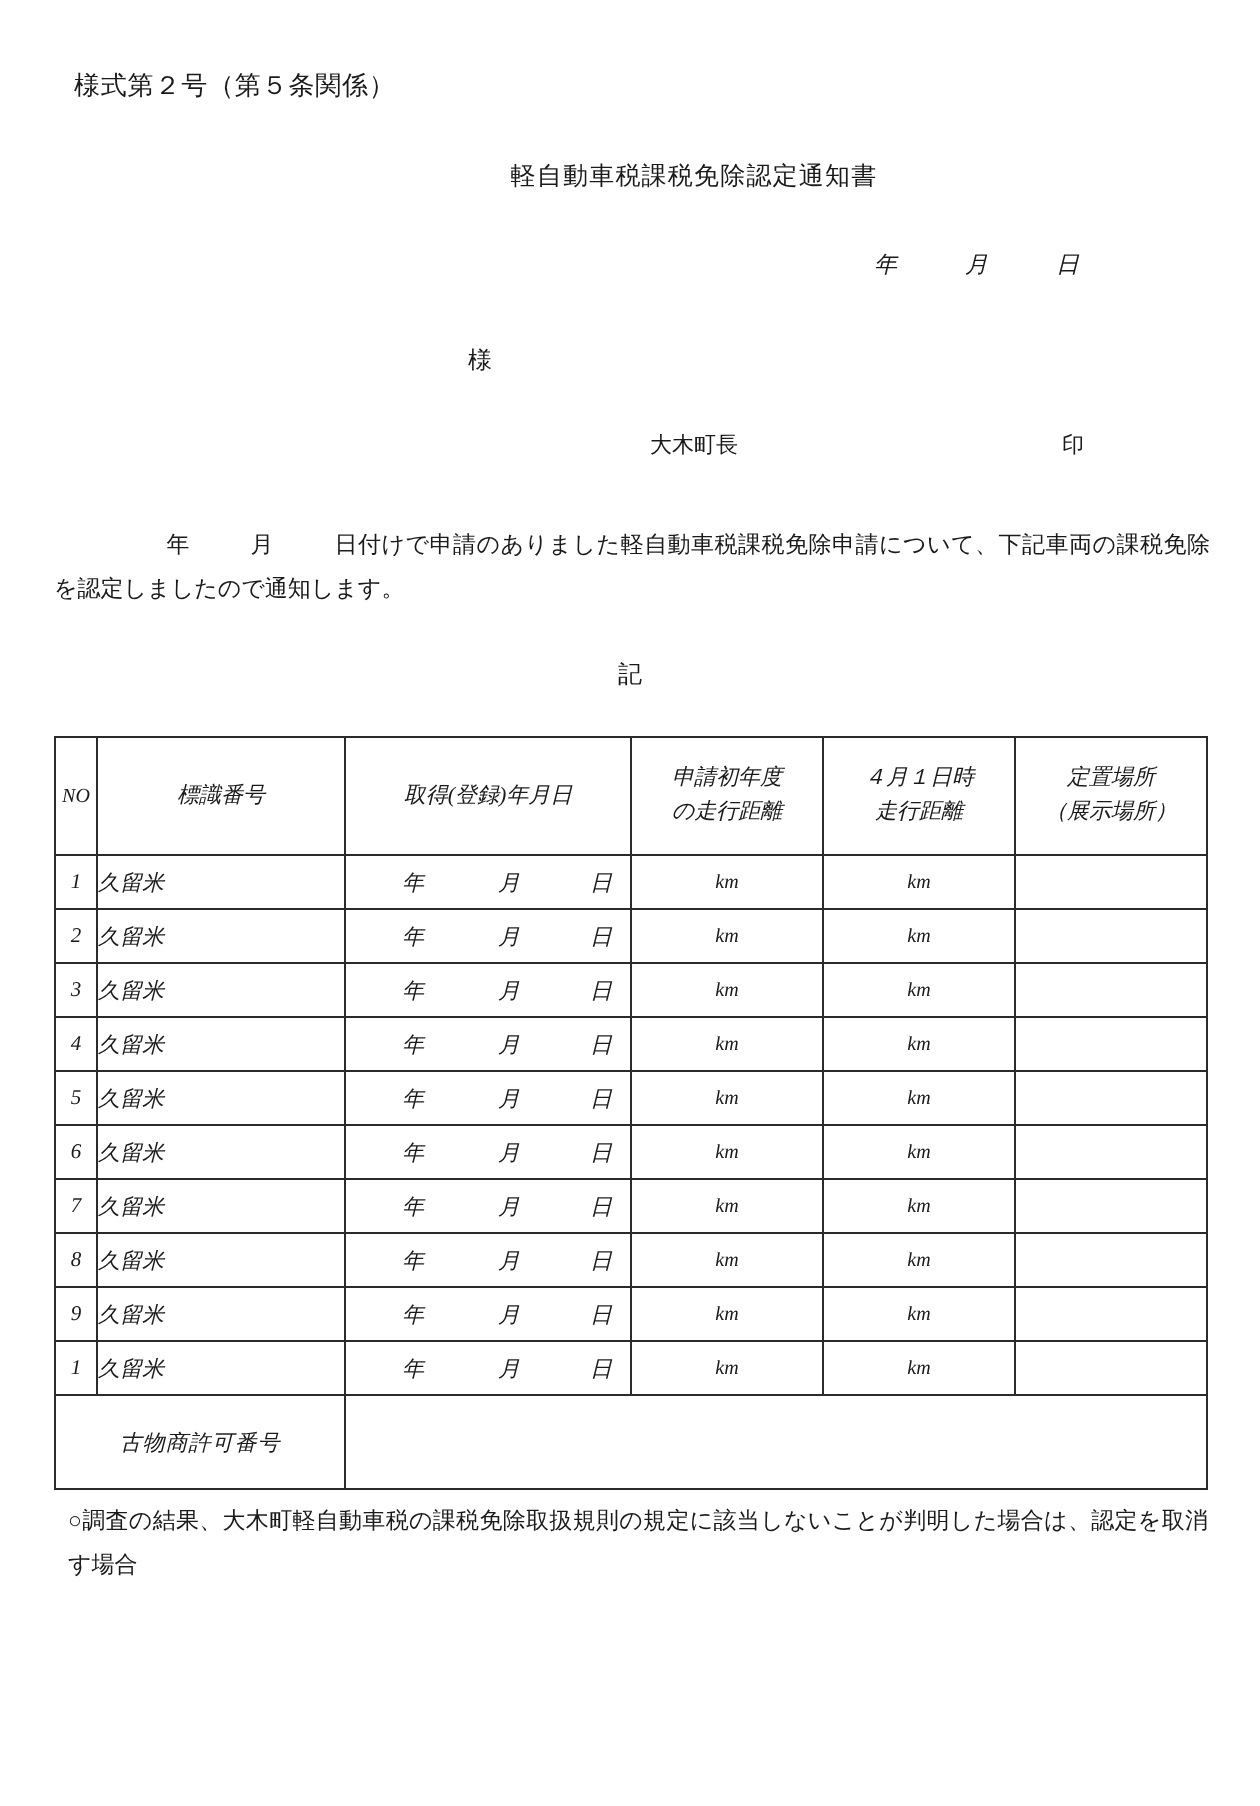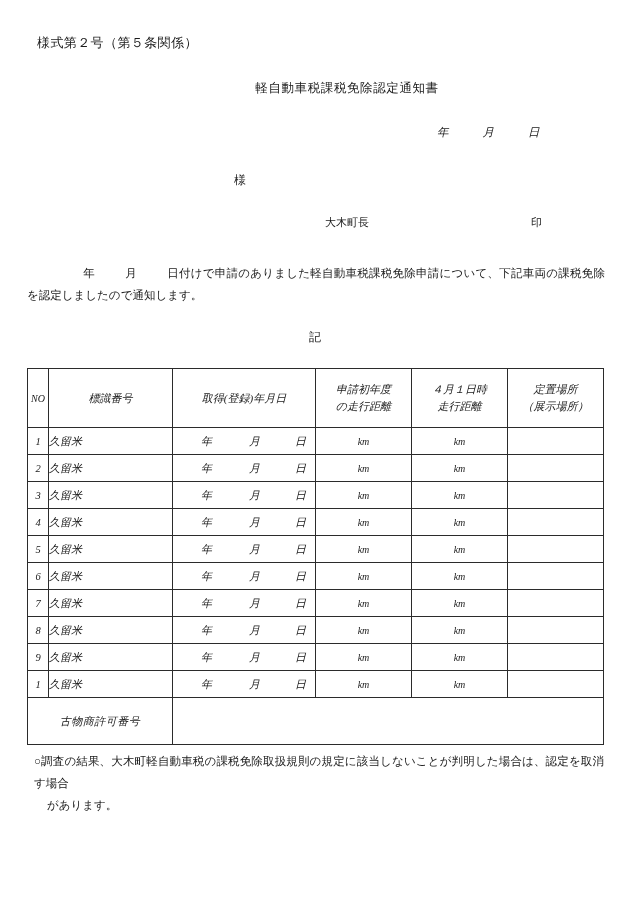--- a/index.html
+++ b/index.html
@@ -396,16 +396,15 @@
         <tr>
           <td class="foot-label" colspan="2">古物商許可番号</td>
           <td class="foot-value" colspan="4"></td>
         </tr>
       </tfoot>
     </table>
   </div>
 
   <div class="footnote">
     <span>○調査の結果、大木町軽自動車税の課税免除取扱規則の規定に該当しないことが判明した場合は、認定を取消す場合</span>
-    <span class="cont">があります。</span>
   </div>
 
 </div>
 
 </body></html>

